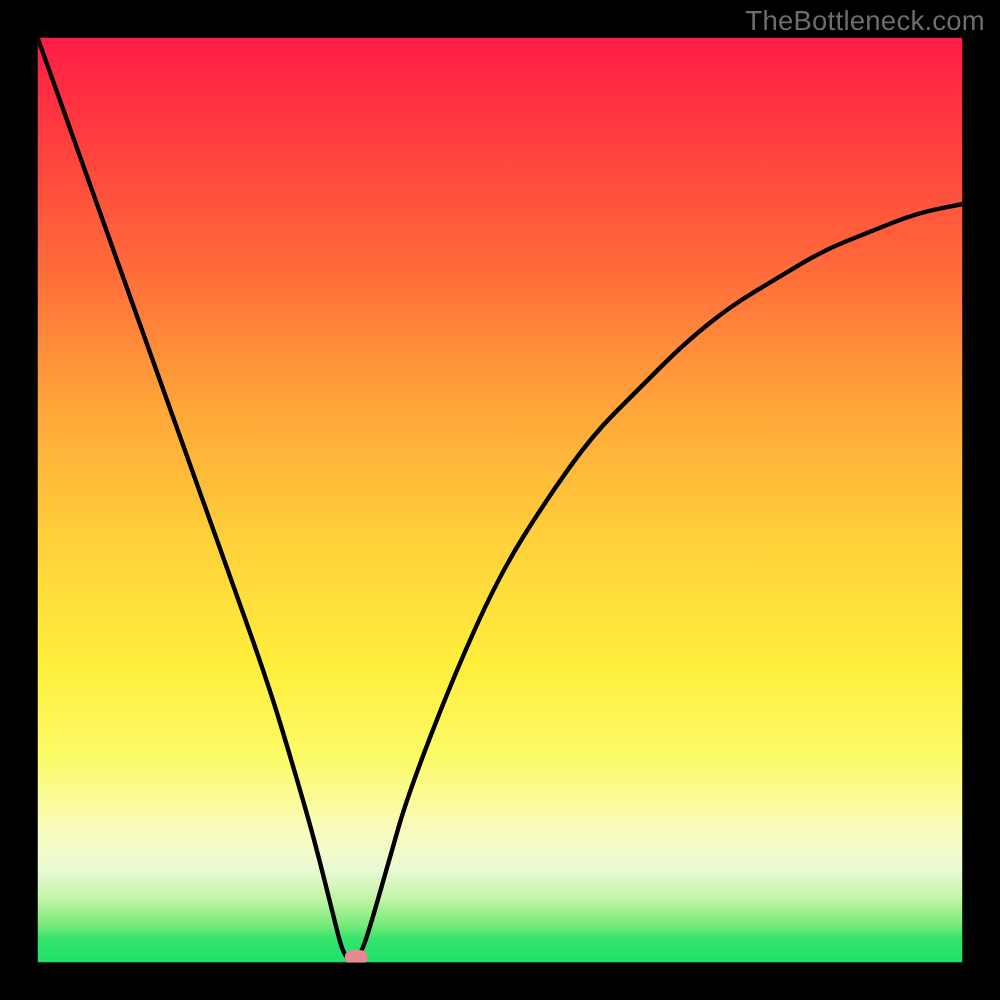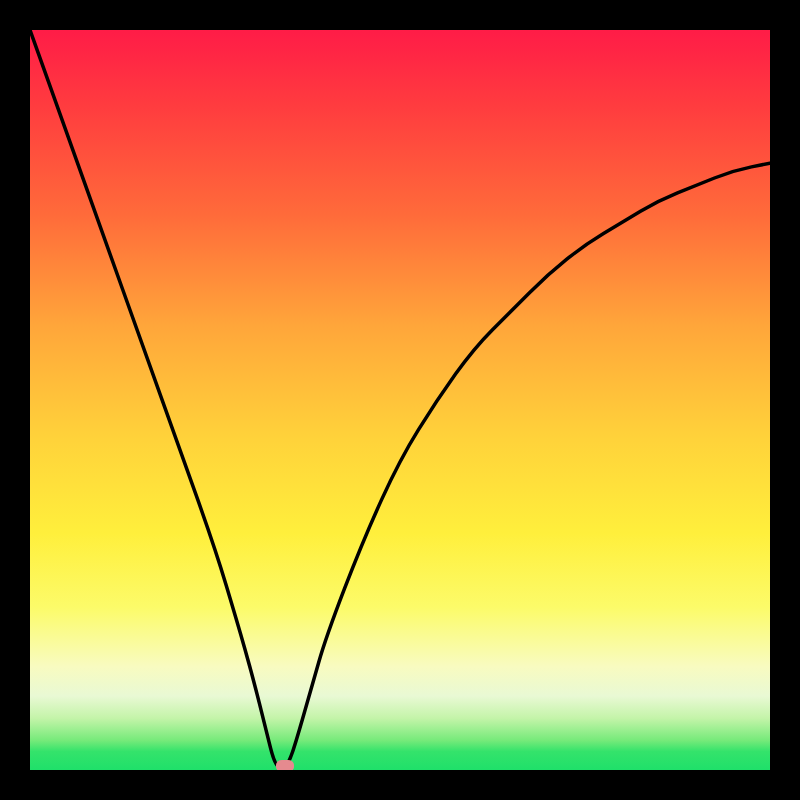--- a/index.html
+++ b/index.html
@@ -68,20 +68,21 @@
     height: 12px;
     border-radius: 6px / 5px;
     background: #e58a8f;
     transform: translate(-50%, -50%);
   }
 </style>
 </head>
 <body>
 
 <div class="frame">
+  <div class="watermark">TheBottleneck.com</div>
 
   <div class="plot-area">
     <div class="bg-gradient"></div>
     <svg class="curve" viewBox="0 0 740 740" preserveAspectRatio="none">
       <path id="curve-path" d="M 0 0 Q 37 103.60000000000002 55.5 155.40000000000003 Q 74 207.20000000000005 92.5 259 Q 111 310.8 129.5 362.6 Q 148 414.4 166.5 466.2 Q 185 518 196.10000000000002 555 Q 207.20000000000002 592 214.60000000000002 617.9 Q 222 643.8 229.4 673.4 Q 236.8 703 240.5 717.8 Q 244.20000000000002 732.6 247.90000000000003 736.3 Q 251.60000000000002 740 255.3 736.3 Q 259 732.6 262.7 721.5 Q 266.4 710.4 273.79999999999995 684.5 Q 281.2 658.6 288.6 632.7 Q 296 606.8 314.5 558.7 Q 333 510.6 351.5 469.9 Q 370 429.2 388.5 399.6 Q 407.00000000000006 370 425.5 344.1 Q 444 318.20000000000005 462.5 299.70000000000005 Q 481 281.2 499.5 262.7 Q 518 244.2 536.5 229.4 Q 555 214.60000000000002 573.5 203.5 Q 592 192.39999999999998 610.5 181.29999999999995 Q 629 170.19999999999993 647.5 162.79999999999995 Q 666 155.39999999999998 684.5 147.99999999999994 Q 703 140.5999999999999 721.5 136.89999999999998 T 740 133.20000000000005" fill="none" stroke="#000" stroke-width="3.5" stroke-linecap="round"></path>
     </svg>
     <div id="marker" class="marker" style="left: 255.3px; top: 736.3px; background: rgb(229, 138, 143);"></div>
   </div>
 </div>
 

